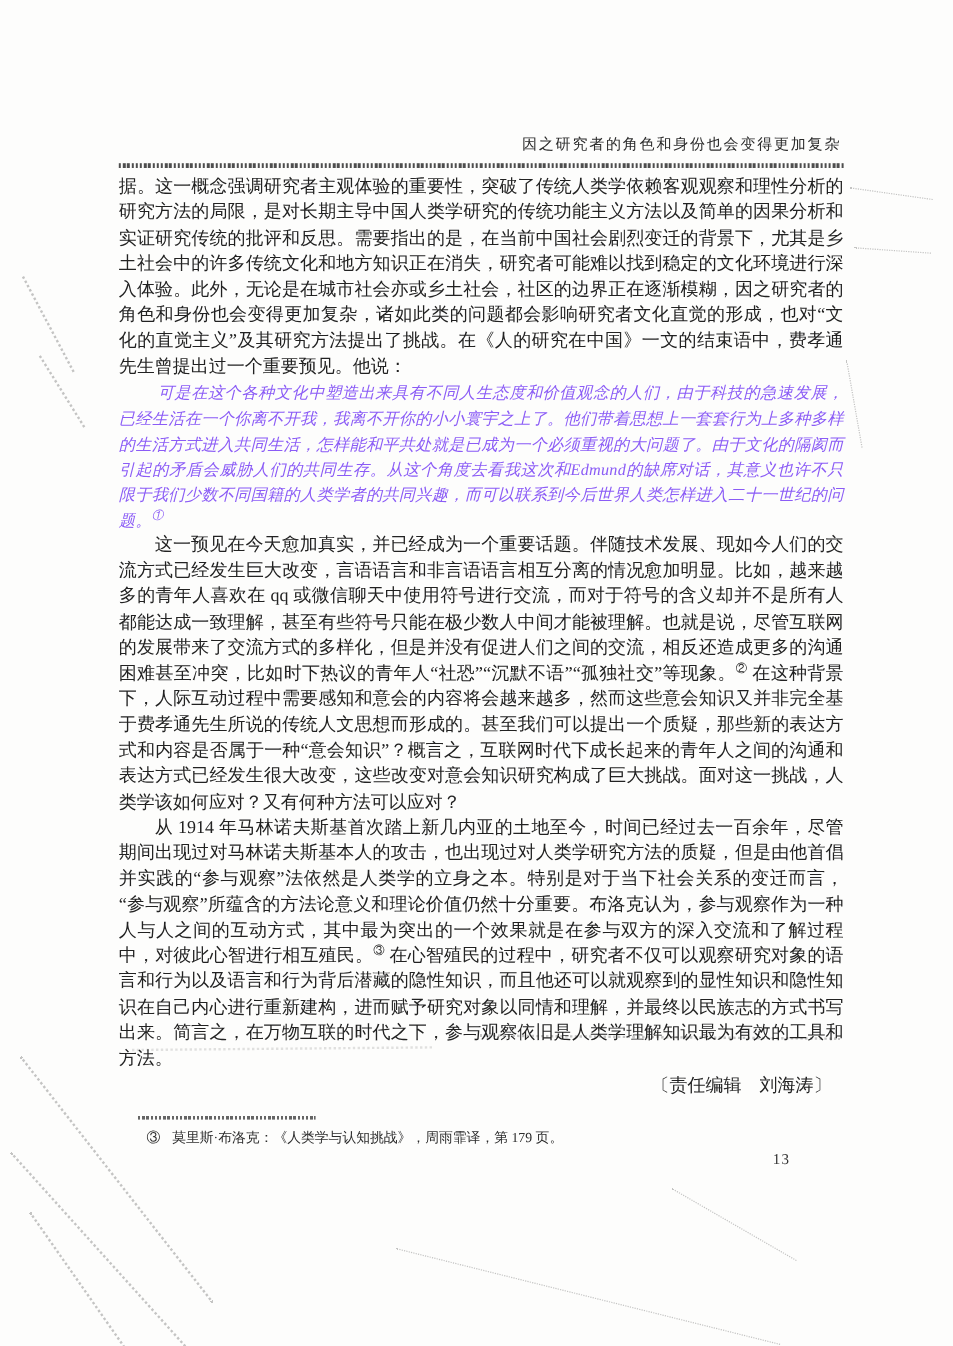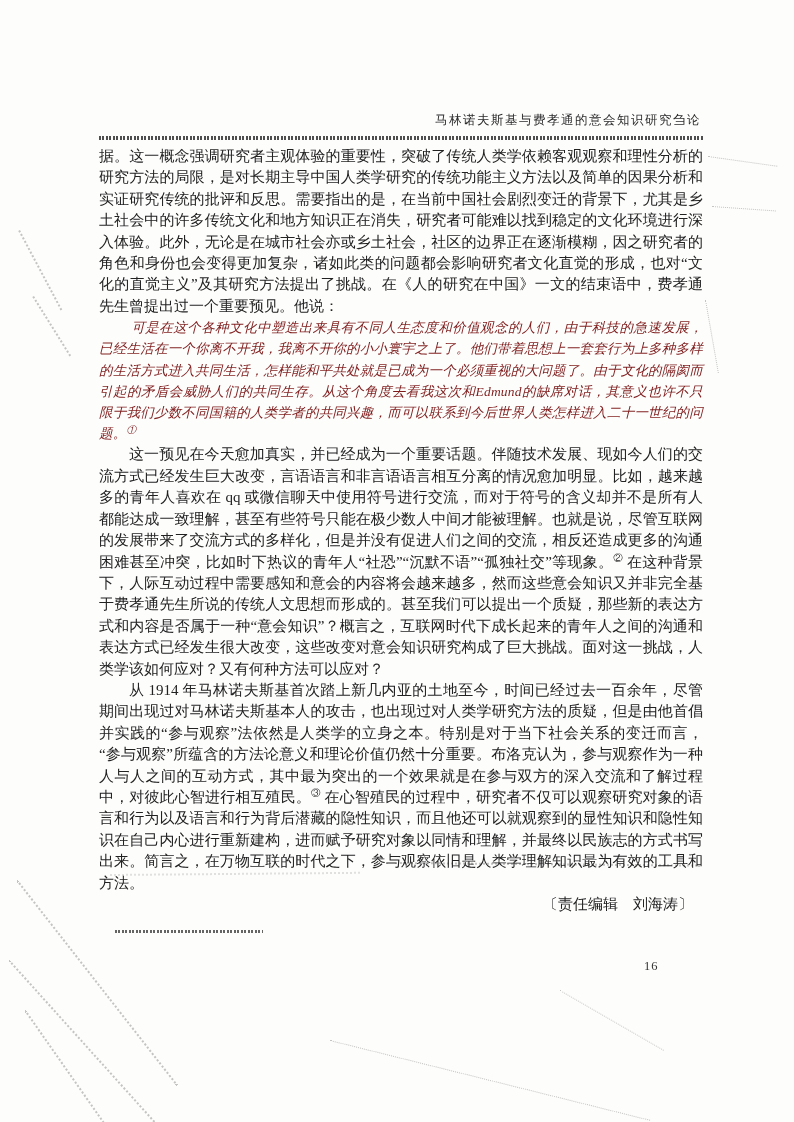--- a/index.html
+++ b/index.html
@@ -22,21 +22,21 @@
     background-size:100% 1.5px;background-repeat:repeat-y;
     opacity:.9;
   }
   .bodytext{margin-top:6px;}
   .bodytext p{
     margin:0;font-size:15px;line-height:21.4px;text-align:justify;
     color:#222;
   }
   .bodytext p.indent{text-indent:2em;}
   .bodytext p.quote{
-    font-size:13.5px;line-height:21.2px;font-style:italic;color:#7f1d1d;
+    font-size:13.5px;line-height:21.2px;font-style:italic;color:#8b5cf6;
     text-indent:2.4em;letter-spacing:.2px;
   }
   sup.fnmark{font-size:9.5px;line-height:0;vertical-align:super;letter-spacing:0;}
   .editor-line{
     text-align:right;font-size:15px;margin-top:1px;padding-right:10px;color:#222;
   }
   .fn-sep{
     width:148px;height:2.5px;margin:16px 0 8px 16px;
     background-image:repeating-linear-gradient(90deg,#4a4a4a 0 2px,rgba(0,0,0,0) 2px 3.5px);
     opacity:.85;
@@ -67,35 +67,36 @@
   <div class="dots" style="left:400px;top:862px;width:300px;transform:rotate(0.5deg);"></div>
   <div class="dots" style="left:110px;top:874px;width:250px;transform:rotate(-0.5deg);opacity:.5;"></div>
   <div class="dots" style="left:18px;top:880px;width:260px;transform:rotate(52deg);"></div>
   <div class="dots" style="left:10px;top:960px;width:220px;transform:rotate(48deg);"></div>
   <div class="dots" style="left:26px;top:1010px;width:180px;transform:rotate(55deg);"></div>
   <div class="dots f" style="left:330px;top:1040px;width:330px;transform:rotate(14deg);"></div>
   <div class="dots f" style="left:560px;top:990px;width:120px;transform:rotate(30deg);"></div>
 
   <div class="content">
 
-    <div class="header-title">马林诺夫斯基与费孝通的意会知识研究刍论</div>
+    <div class="header-title">因之研究者的角色和身份也会变得更加复杂</div>
 
     <div class="header-rule"></div>
 
     <div class="bodytext">
         <p>据。这一概念强调研究者主观体验的重要性，突破了传统人类学依赖客观观察和理性分析的研究方法的局限，是对长期主导中国人类学研究的传统功能主义方法以及简单的因果分析和实证研究传统的批评和反思。需要指出的是，在当前中国社会剧烈变迁的背景下，尤其是乡土社会中的许多传统文化和地方知识正在消失，研究者可能难以找到稳定的文化环境进行深入体验。此外，无论是在城市社会亦或乡土社会，社区的边界正在逐渐模糊，因之研究者的角色和身份也会变得更加复杂，诸如此类的问题都会影响研究者文化直觉的形成，也对“文化的直觉主义”及其研究方法提出了挑战。在《人的研究在中国》一文的结束语中，费孝通先生曾提出过一个重要预见。他说：</p>
         <p class="quote">可是在这个各种文化中塑造出来具有不同人生态度和价值观念的人们，由于科技的急速发展，已经生活在一个你离不开我，我离不开你的小小寰宇之上了。他们带着思想上一套套行为上多种多样的生活方式进入共同生活，怎样能和平共处就是已成为一个必须重视的大问题了。由于文化的隔阂而引起的矛盾会威胁人们的共同生存。从这个角度去看我这次和Edmund的缺席对话，其意义也许不只限于我们少数不同国籍的人类学者的共同兴趣，而可以联系到今后世界人类怎样进入二十一世纪的问题。<sup class="fnmark">①</sup></p>
         <p class="indent">这一预见在今天愈加真实，并已经成为一个重要话题。伴随技术发展、现如今人们的交流方式已经发生巨大改变，言语语言和非言语语言相互分离的情况愈加明显。比如，越来越多的青年人喜欢在 qq 或微信聊天中使用符号进行交流，而对于符号的含义却并不是所有人都能达成一致理解，甚至有些符号只能在极少数人中间才能被理解。也就是说，尽管互联网的发展带来了交流方式的多样化，但是并没有促进人们之间的交流，相反还造成更多的沟通困难甚至冲突，比如时下热议的青年人“社恐”“沉默不语”“孤独社交”等现象。<sup class="fnmark">②</sup> 在这种背景下，人际互动过程中需要感知和意会的内容将会越来越多，然而这些意会知识又并非完全基于费孝通先生所说的传统人文思想而形成的。甚至我们可以提出一个质疑，那些新的表达方式和内容是否属于一种“意会知识”？概言之，互联网时代下成长起来的青年人之间的沟通和表达方式已经发生很大改变，这些改变对意会知识研究构成了巨大挑战。面对这一挑战，人类学该如何应对？又有何种方法可以应对？</p>
         <p class="indent">从 1914 年马林诺夫斯基首次踏上新几内亚的土地至今，时间已经过去一百余年，尽管期间出现过对马林诺夫斯基本人的攻击，也出现过对人类学研究方法的质疑，但是由他首倡并实践的“参与观察”法依然是人类学的立身之本。特别是对于当下社会关系的变迁而言，“参与观察”所蕴含的方法论意义和理论价值仍然十分重要。布洛克认为，参与观察作为一种人与人之间的互动方式，其中最为突出的一个效果就是在参与双方的深入交流和了解过程中，对彼此心智进行相互殖民。<sup class="fnmark">③</sup> 在心智殖民的过程中，研究者不仅可以观察研究对象的语言和行为以及语言和行为背后潜藏的隐性知识，而且他还可以就观察到的显性知识和隐性知识在自己内心进行重新建构，进而赋予研究对象以同情和理解，并最终以民族志的方式书写出来。简言之，在万物互联的时代之下，参与观察依旧是人类学理解知识最为有效的工具和方法。</p>
       </div>
 
     <div class="editor-line">〔责任编辑　刘海涛〕</div>
 
     <div class="fn-sep"></div>
 
     <div class="footnotes">
+        <p><span class="fnm">③</span>莫里斯·布洛克：《人类学与认知挑战》，周雨霏译，第 179 页。</p>
       </div>
 
   </div>
 
-  <div class="page-number">16</div>
+  <div class="page-number">13</div>
 
 </div>
 
 </body></html>

